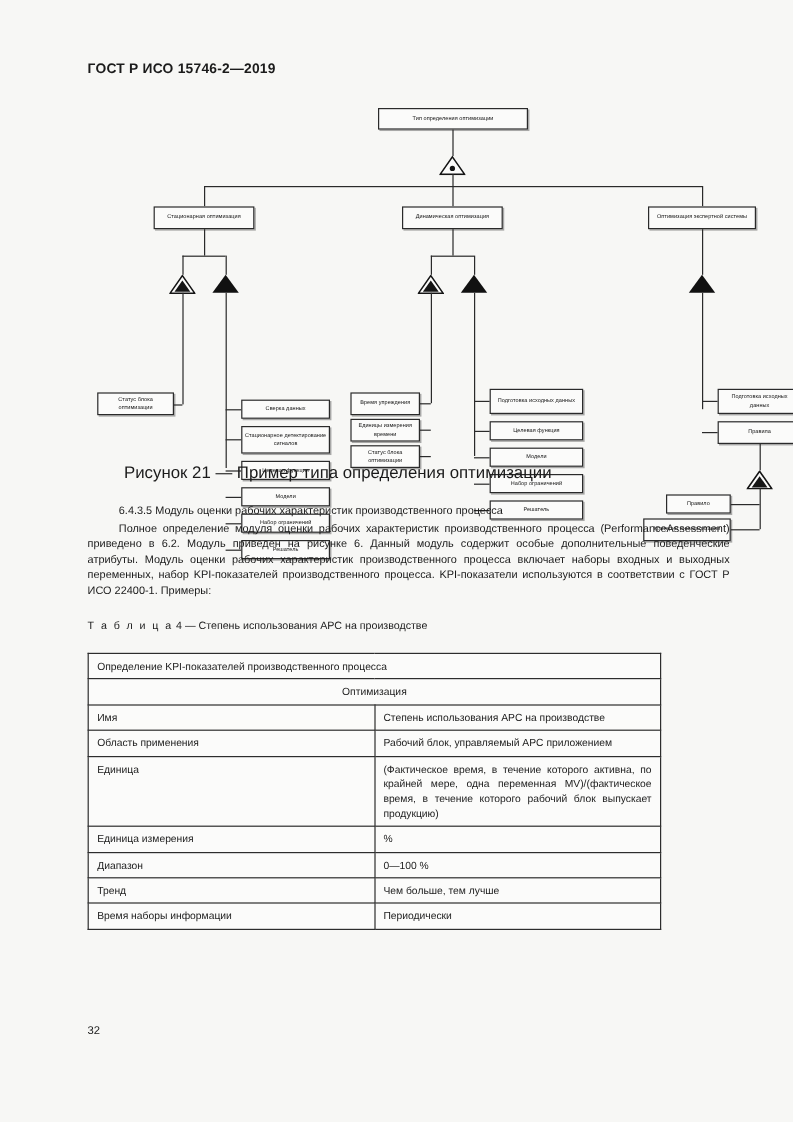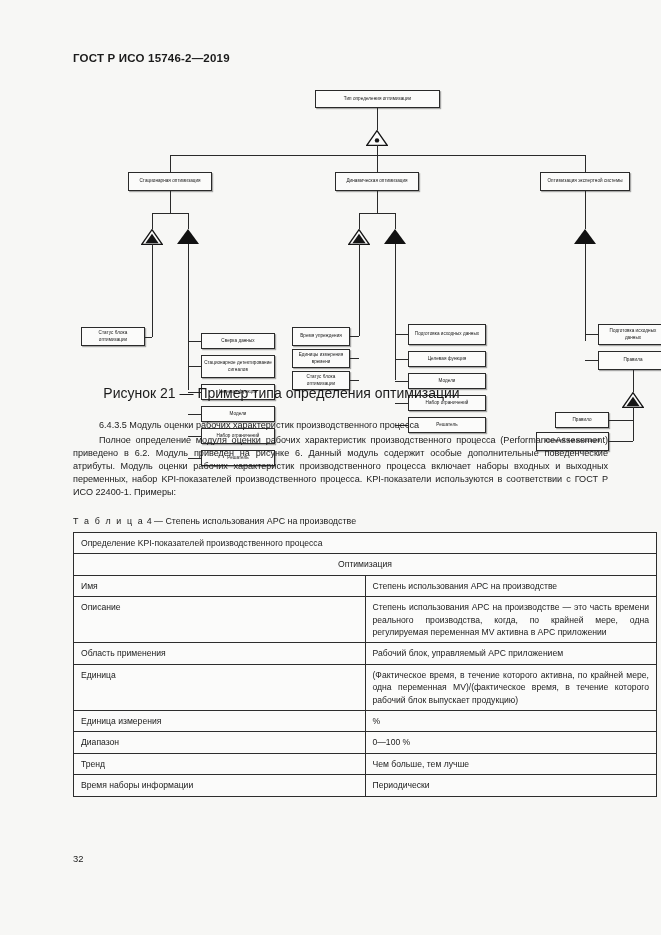--- a/index.html
+++ b/index.html
@@ -116,22 +116,22 @@
     position: absolute;
     left: 73px;
     top: 516px;
     font-size: 8.9px;
     color: #1b1b1b;
   }
   #table-caption .sp { letter-spacing: 1.6px; }
   #kpi-table {
     position: absolute;
     left: 73px;
-    top: 532px;
-    width: 584px;
+    top: 544px;
+    width: 478px;
     border-collapse: collapse;
     table-layout: fixed;
     font-size: 8.6px;
     color: #1b1b1b;
     background: #fbfbfa;
   }
   #kpi-table td {
     border: 1px solid #2d2d2d;
     padding: 4px 7px 4px 7px;
     vertical-align: top;
@@ -305,24 +305,20 @@
         <td class="full left" colspan="2">Определение KPI-показателей производственного процесса</td>
       </tr>
       <tr>
         <td class="full" colspan="2">Оптимизация</td>
       </tr>
       <tr>
         <td class="label">Имя</td>
         <td class="value">Степень использования APC на производстве</td>
       </tr>
       <tr>
-        <td class="label">Описание</td>
-        <td class="value">Степень использования APC на производстве — это часть времени реального производства, когда, по крайней мере, одна регулируемая переменная MV активна в APC приложении</td>
-      </tr>
-      <tr>
         <td class="label">Область применения</td>
         <td class="value">Рабочий блок, управляемый APC приложением</td>
       </tr>
       <tr>
         <td class="label">Единица</td>
         <td class="value">(Фактическое время, в течение которого активна, по крайней мере, одна переменная MV)/(фактическое время, в течение которого рабочий блок выпускает продукцию)</td>
       </tr>
       <tr>
         <td class="label">Единица измерения</td>
         <td class="value">%</td>

